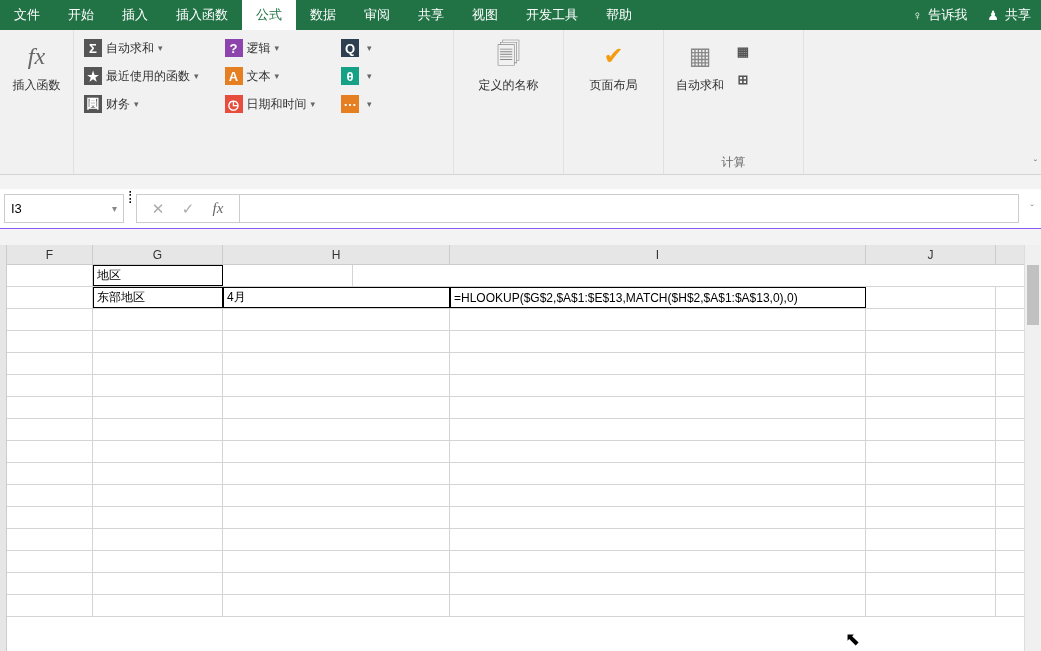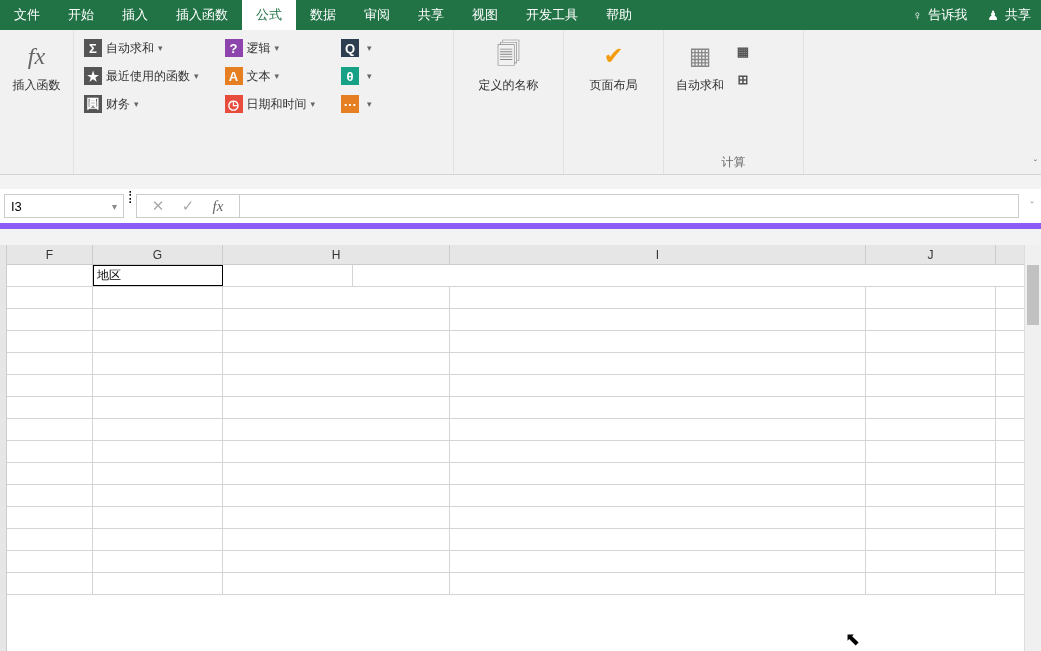--- a/index.html
+++ b/index.html
@@ -27,21 +27,21 @@
 .small-row .dd { margin-left: 4px; font-size: 9px; color: #666; }
 
 .fx-icon { font-style: italic; font-family: "Times New Roman", serif; font-size: 28px; color: #444; }
 
 .col-set { display: flex; flex-direction: column; }
 .row-set { display: flex; }
 
 .collapse-btn { position: absolute; bottom: 4px; right: 4px; font-size: 10px; color: #666; cursor: pointer; }
 
 
-.formula-bar { background: #fff; height: 40px; border-bottom: 6px solid #8b5cf6; display: flex; align-items: stretch; margin-top: 14px; justify-content: center; }
+.formula-bar { background: #fff; height: 40px; border-bottom: 1px solid #8b5cf6; display: flex; align-items: stretch; margin-top: 14px; justify-content: center; }
 .name-box { width: 120px; border: 1px solid #ccc; margin: 5px 4px; display: flex; align-items: center; padding: 0 6px; font-size: 13px; background:#fff; }
 .name-box .dd { margin-left: auto; font-size: 10px; color: #888; }
 .fb-sep { width: 8px; }
 .fb-icons { display: flex; align-items: center; padding: 0 6px; border:1px solid #ccc; margin:5px 0; }
 .fb-icon { width: 30px; text-align: center; color: #aaa; font-size: 15px; cursor: pointer; }
 .fb-input { flex: 1; border: 1px solid #ccc; margin: 5px 4px 5px 0; border-left:none; background: #fff; }
 .fb-expand { width: 18px; display:flex; align-items:center; justify-content:center; color:#888; font-size:11px; background:#fff; }
 
 
 .grid-wrap { position: absolute; top: 245px; left:0; right:0; bottom:0; background:#fff; display:flex; }
@@ -206,20 +206,27 @@
       <div class="colhdr" style="width:416px">I</div>
       <div class="colhdr" style="width:130px">J</div>
     </div>
 
     <div class="data-row">
       <div class="cell" style="width:86px"></div>
       <div class="cell bordered" style="width:130px">地区</div>
       <div class="cell" style="width:130px"></div>
     </div>
 
+    <div class="data-row">
+      <div class="cell" style="width:86px"></div>
+      <div class="cell bordered" style="width:130px">东部地区</div>
+      <div class="cell bordered" style="width:227px">4月</div>
+      <div class="cell bordered" style="width:416px">=HLOOKUP($G$2,$A$1:$E$13,MATCH($H$2,$A$1:$A$13,0),0)</div>
+      <div class="cell" style="width:130px"></div>
+    </div>
 
     <div class="data-row">
         <div class="cell" style="width:86px"></div>
         <div class="cell" style="width:130px"></div>
         <div class="cell" style="width:227px"></div>
         <div class="cell" style="width:416px"></div>
         <div class="cell" style="width:130px"></div>
       </div>
     <div class="data-row">
         <div class="cell" style="width:86px"></div>

